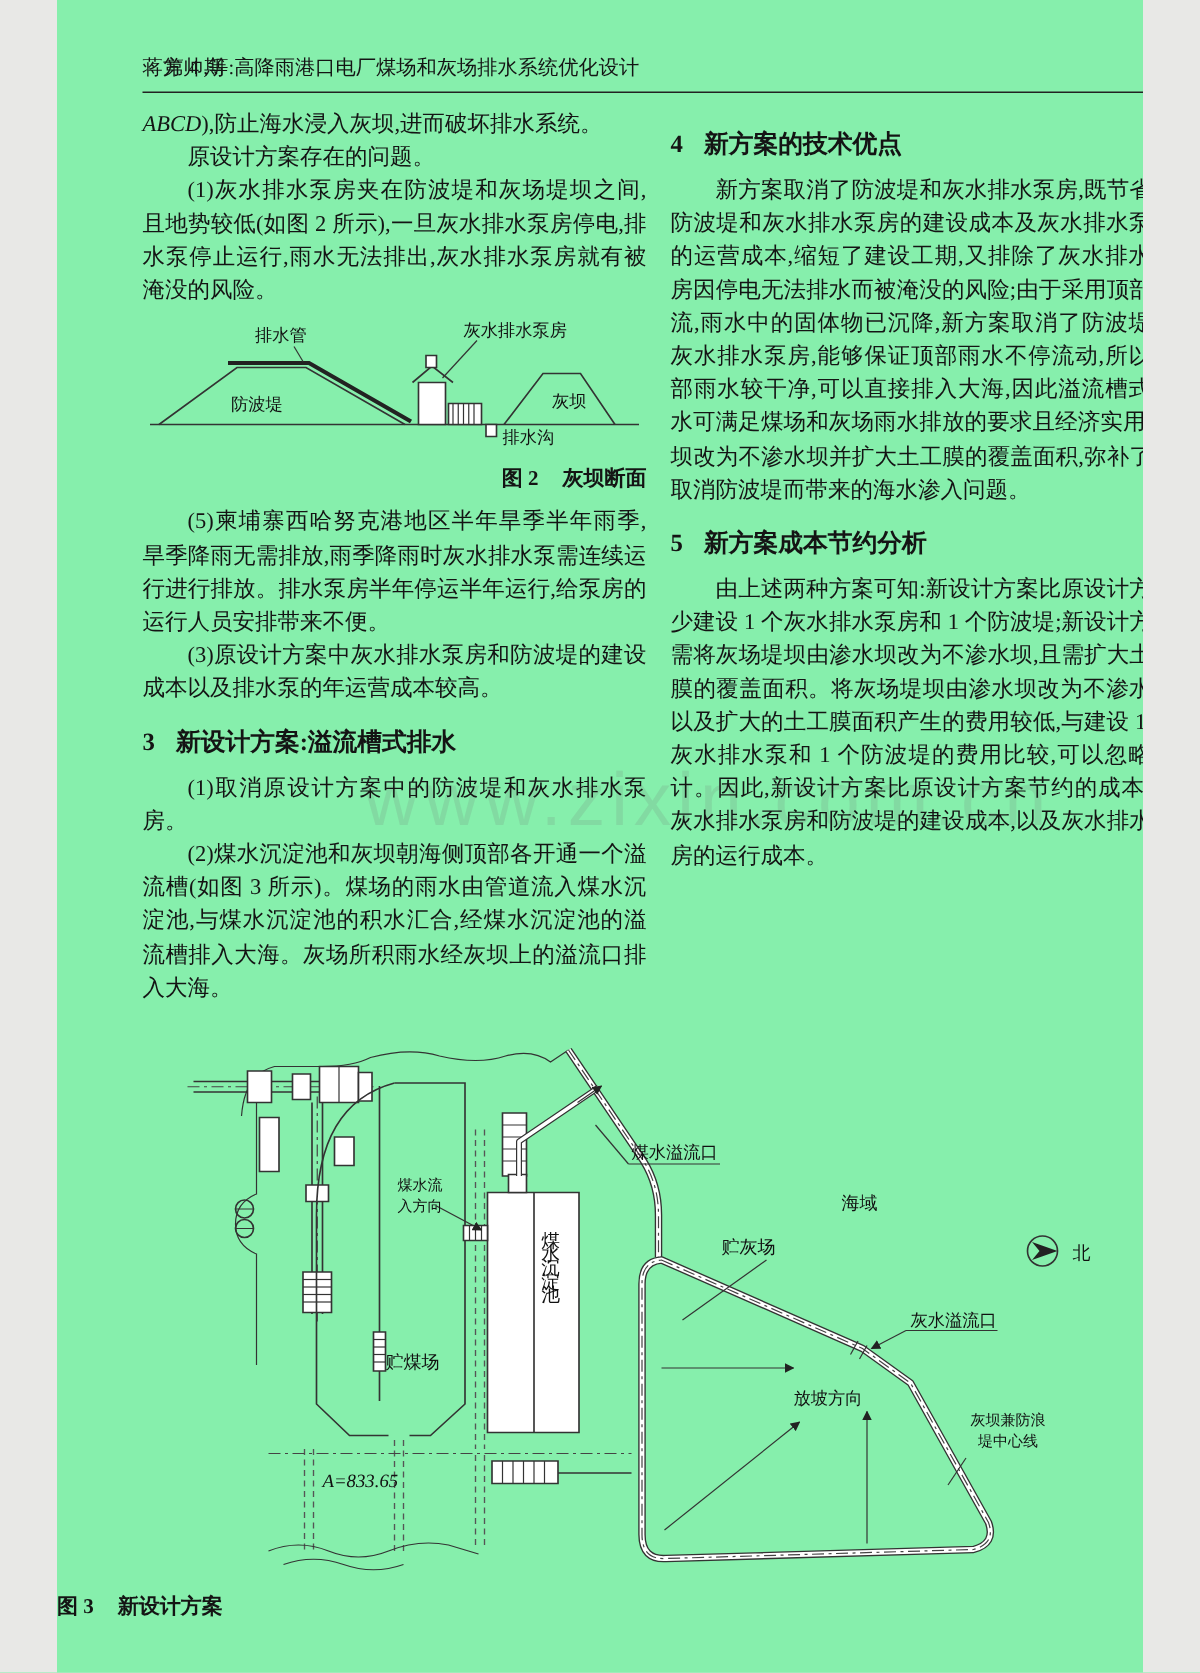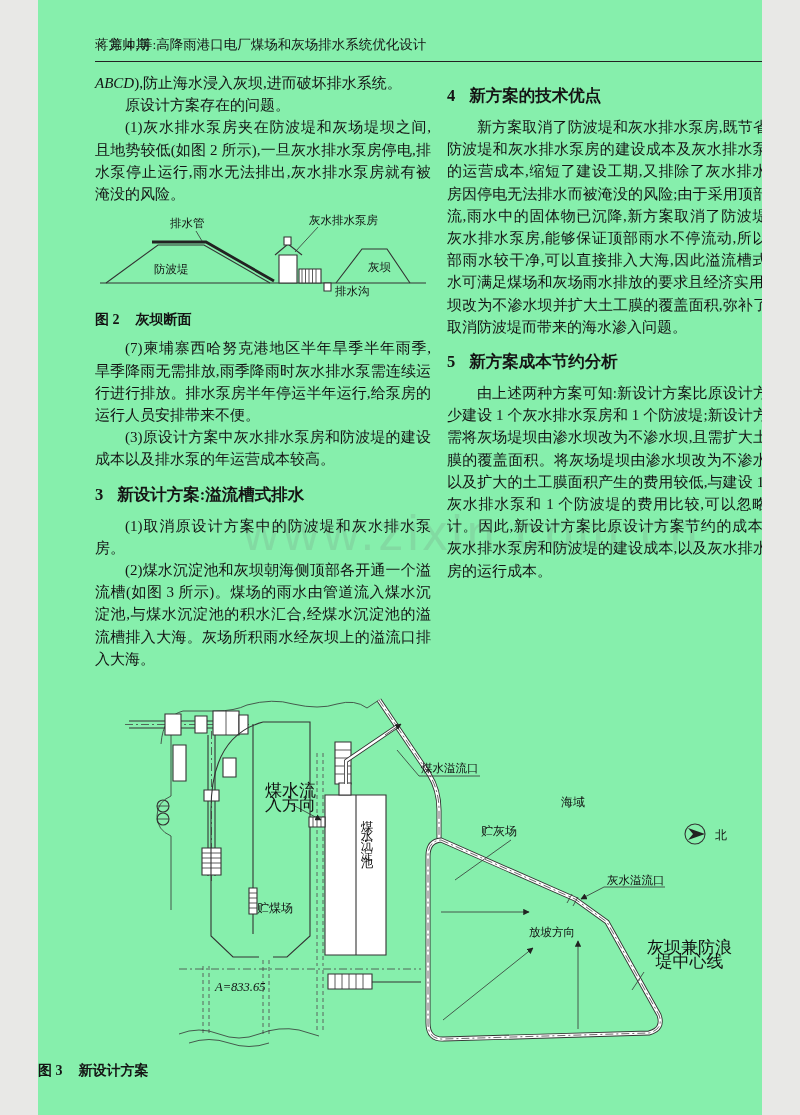--- a/index.html
+++ b/index.html
@@ -19,26 +19,26 @@
   .col{position:absolute;top:72px;width:336px;font-size:15px;line-height:22.2px;text-align:justify;}
   .col-l{left:57px;}
   .col-r{left:409px;}
   .col p{margin:0;text-indent:2em;}
   .col p.noindent{text-indent:0;}
   .h-sec{font-weight:bold;font-size:16.5px;margin:13px 0 9px;text-indent:0;line-height:22px;}
   .h-sec .h-num{margin-right:14px;}
   
   .fig2{margin:6px 0 2px;text-align:center;}
   .fig2 svg{display:block;margin:0 auto;}
-  .figcap{font-weight:bold;font-size:14px;text-align:left;text-indent:0 !important;margin:2px 0 6px;}
+  .figcap{font-weight:bold;font-size:14px;text-align:right;text-indent:0 !important;margin:2px 0 6px;}
   .figcap .cap-title{margin-left:16px;}
   
   .fig3{position:absolute;left:85px;top:698px;width:660px;height:360px;}
   .fig3 svg{position:absolute;left:0;top:0;}
-  .ovl{position:absolute;font-size:17px;line-height:14px;color:#111;}
+  .ovl{position:absolute;font-size:10px;line-height:14px;color:#111;}
   .ovl.vert{writing-mode:vertical-rl;letter-spacing:9px;font-size:12.5px;}
   .fig3cap{position:absolute;left:0;top:1062px;width:800px;text-align:left;font-weight:bold;font-size:14px;}
   .fig3cap .cap-title{margin-left:16px;}
   
   .wm{position:absolute;left:205px;top:504px;font-family:"Liberation Sans",sans-serif;
       font-size:50px;letter-spacing:4px;color:rgba(110,110,110,0.16);white-space:nowrap;pointer-events:none;}
   
   svg line,svg path,svg polyline,svg rect,svg circle{vector-effect:non-scaling-stroke;}
   .ln{stroke:#333;stroke-width:1.1;fill:none;}
   .thin{stroke:#333;stroke-width:.8;fill:none;}
@@ -101,21 +101,21 @@
         <text class="flabel" x="213" y="13">灰水排水泵房</text>
         <text class="flabel" x="58" y="62">防波堤</text>
         <text class="flabel" x="272" y="60">灰坝</text>
         <text class="flabel" x="239" y="84">排水沟</text>
       </svg>
     </div>
     <div class="figcap">
       <span class="cap-tag">图 2</span><span class="cap-title">灰坝断面</span>
     </div>
 
-    <p>(7)柬埔寨西哈努克港地区半年旱季半年雨季,旱季降雨无需排放,雨季降雨时灰水排水泵需连续运行进行排放。排水泵房半年停运半年运行,给泵房的运行人员安排带来不便。</p>
+    <p>(5)柬埔寨西哈努克港地区半年旱季半年雨季,旱季降雨无需排放,雨季降雨时灰水排水泵需连续运行进行排放。排水泵房半年停运半年运行,给泵房的运行人员安排带来不便。</p>
     <p>(3)原设计方案中灰水排水泵房和防波堤的建设成本以及排水泵的年运营成本较高。</p>
     <div class="h-sec">
       <span class="h-num">3</span><span>新设计方案:溢流槽式排水</span>
     </div>
     <p>(1)取消原设计方案中的防波堤和灰水排水泵房。</p>
     <p>(2)煤水沉淀池和灰坝朝海侧顶部各开通一个溢流槽(如图 3 所示)。煤场的雨水由管道流入煤水沉淀池,与煤水沉淀池的积水汇合,经煤水沉淀池的溢流槽排入大海。灰场所积雨水经灰坝上的溢流口排入大海。</p>
   </div>
 
   <div class="col col-r">
     <div class="h-sec">

